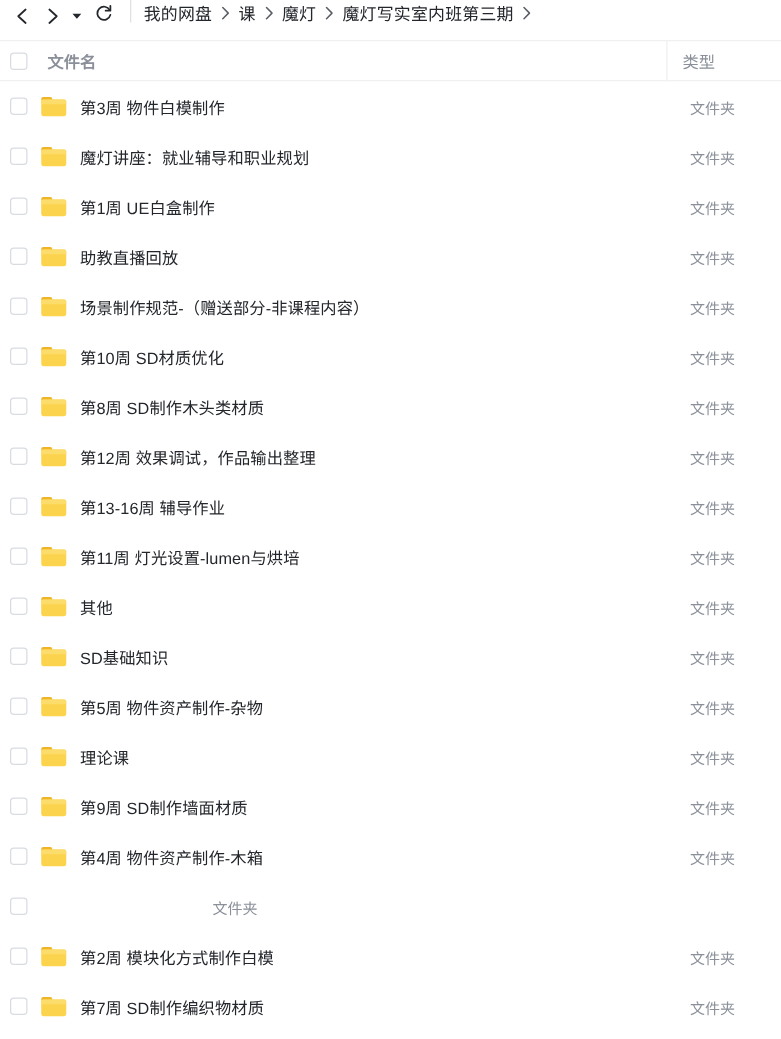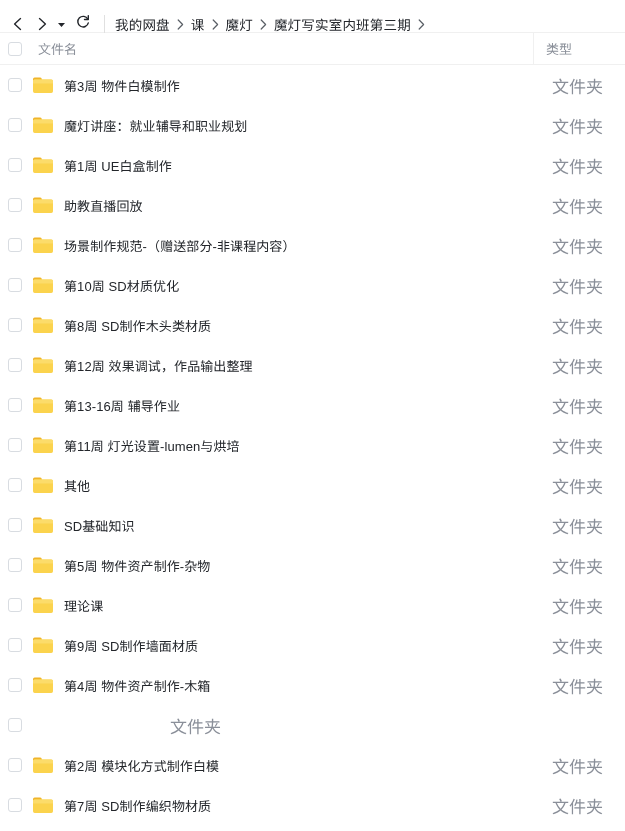--- a/index.html
+++ b/index.html
@@ -14,22 +14,22 @@
     font-family: "Liberation Sans", "DejaVu Sans", sans-serif;
     color: #333333;
     overflow: hidden;
     -webkit-font-smoothing: antialiased;
   }
 
   
   .toolbar {
     height: 32px;
     display: flex;
-    align-items: center;
-    padding: 16px 0 0 6px;
+    align-items: flex-start;
+    padding: 0 0 0 6px;
     box-sizing: border-box;
   }
   .nav-btn {
     width: 24px;
     height: 26px;
     display: flex;
     align-items: center;
     justify-content: center;
     cursor: pointer;
     flex: 0 0 auto;
@@ -113,20 +113,21 @@
     align-items: center;
     justify-content: center;
     padding-left: 2px;
     box-sizing: border-box;
     flex: 0 0 auto;
   }
   .col-name {
     flex: 1 1 auto;
     padding-left: 10px;
     overflow: hidden;
+    font-weight: bold;
   }
   .col-time {
     width: 130px;
     flex: 0 0 auto;
     display: flex;
     align-items: center;
   }
   .col-time .sort-arrow {
     margin-left: auto;
     margin-right: 12px;
@@ -181,21 +182,21 @@
     width: 130px;
     flex: 0 0 auto;
     font-size: 13px;
     color: #8a8f99;
   }
   .row-type {
     width: 85px;
     flex: 0 0 auto;
     padding-left: 12px;
     box-sizing: border-box;
-    font-size: 17px;
+    font-size: 12px;
     color: #8a8f99;
     white-space: nowrap;
   }
 </style>
 </head>
 <body>
 
 <div class="toolbar">
 
   <div class="nav-btn">

